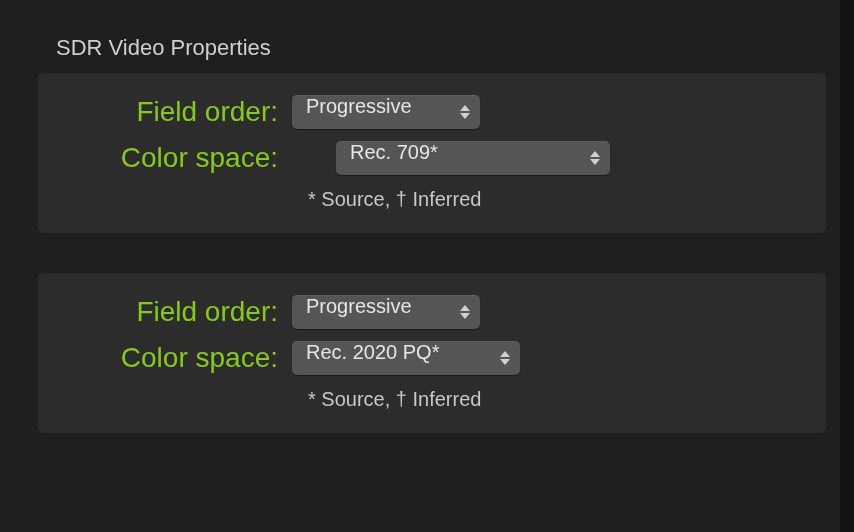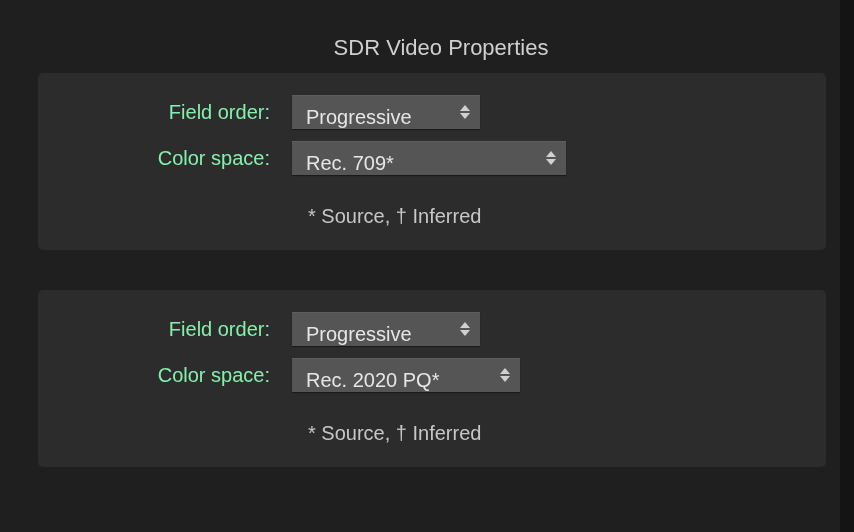--- a/index.html
+++ b/index.html
@@ -17,84 +17,83 @@
       display: flex;
       flex-direction: column;
       gap: 40px;
     }
     .section-title {
       font-size: 22px;
       font-weight: 500;
       color: #cfcfcf;
       margin-bottom: 12px;
       margin-left: 18px;
-      text-align: center;
     }
     .panel {
       background: #2c2c2c;
       border-radius: 5px;
       padding: 22px 24px 22px 24px;
     }
     .row {
       display: flex;
       align-items: center;
       margin-bottom: 12px;
     }
     .row:last-of-type {
       margin-bottom: 0;
     }
     .label {
       width: 230px;
       text-align: right;
-      color: #86efac;
-      font-size: 20px;
-      padding-right: 22px;
+      color: #84cc16;
+      font-size: 28px;
+      padding-right: 14px;
     }
     .select {
       position: relative;
       display: inline-flex;
-      align-items: flex-end;
+      align-items: flex-start;
       background: #555555;
-      border-radius: 0;
+      border-radius: 5px;
       height: 34px;
       padding: 0 36px 0 14px;
       color: #e6e6e6;
       font-size: 20px;
       cursor: default;
       box-shadow: inset 0 1px 0 rgba(255,255,255,0.05), 0 1px 1px rgba(0,0,0,0.4);
     }
     .select .updown {
       position: absolute;
       right: 10px;
       top: 50%;
       transform: translateY(-50%);
       display: flex;
       flex-direction: column;
       align-items: center;
       justify-content: center;
       gap: 2px;
     }
     .select .updown svg { display: block; }
     .note-row {
-      margin-top: 30px;
+      margin-top: 13px;
       padding-left: 246px;
       color: #c7c7c7;
       font-size: 20px;
     }
     .right-divider {
       position: fixed;
       top: 0;
       right: 0;
       width: 14px;
       height: 100%;
       background: #141414;
     }
     
     .w-short { width: 188px; }
-    .w-long  { width: 274px; }
+    .w-long  { width: 274px; margin-left: 44px; }
     .w-med   { width: 228px; }
   </style>
 </head>
 <body>
 
 <div class="container">
 
   <div>
     <div class="section-title">SDR Video Properties</div>
     <div class="panel">

